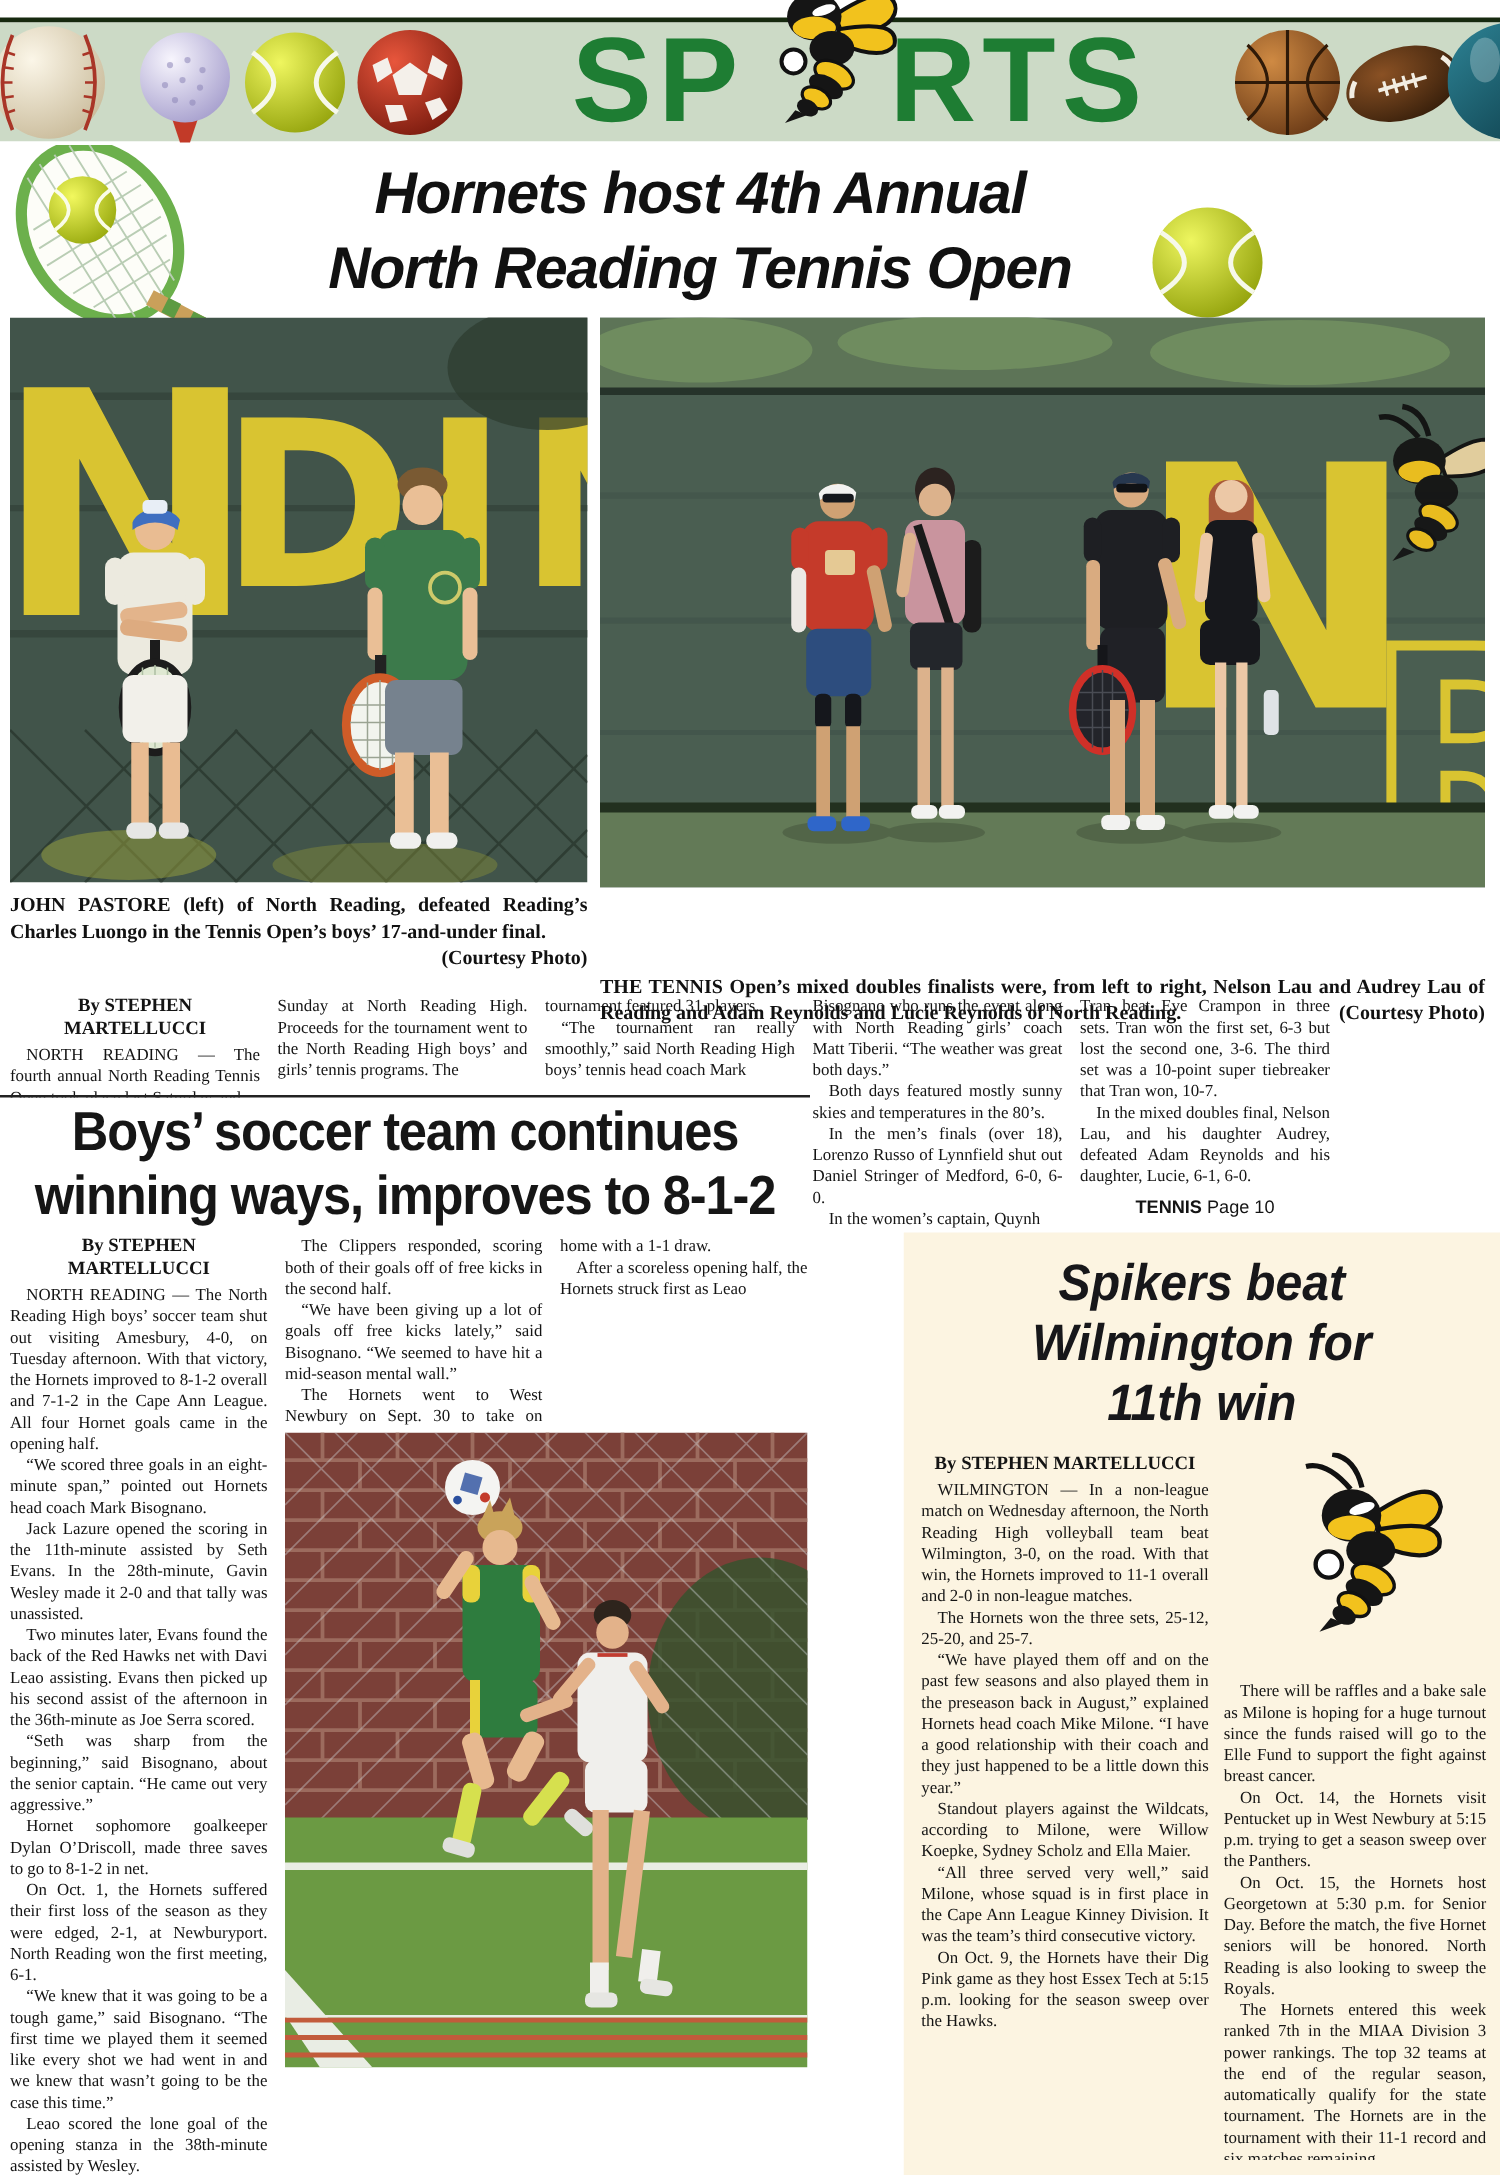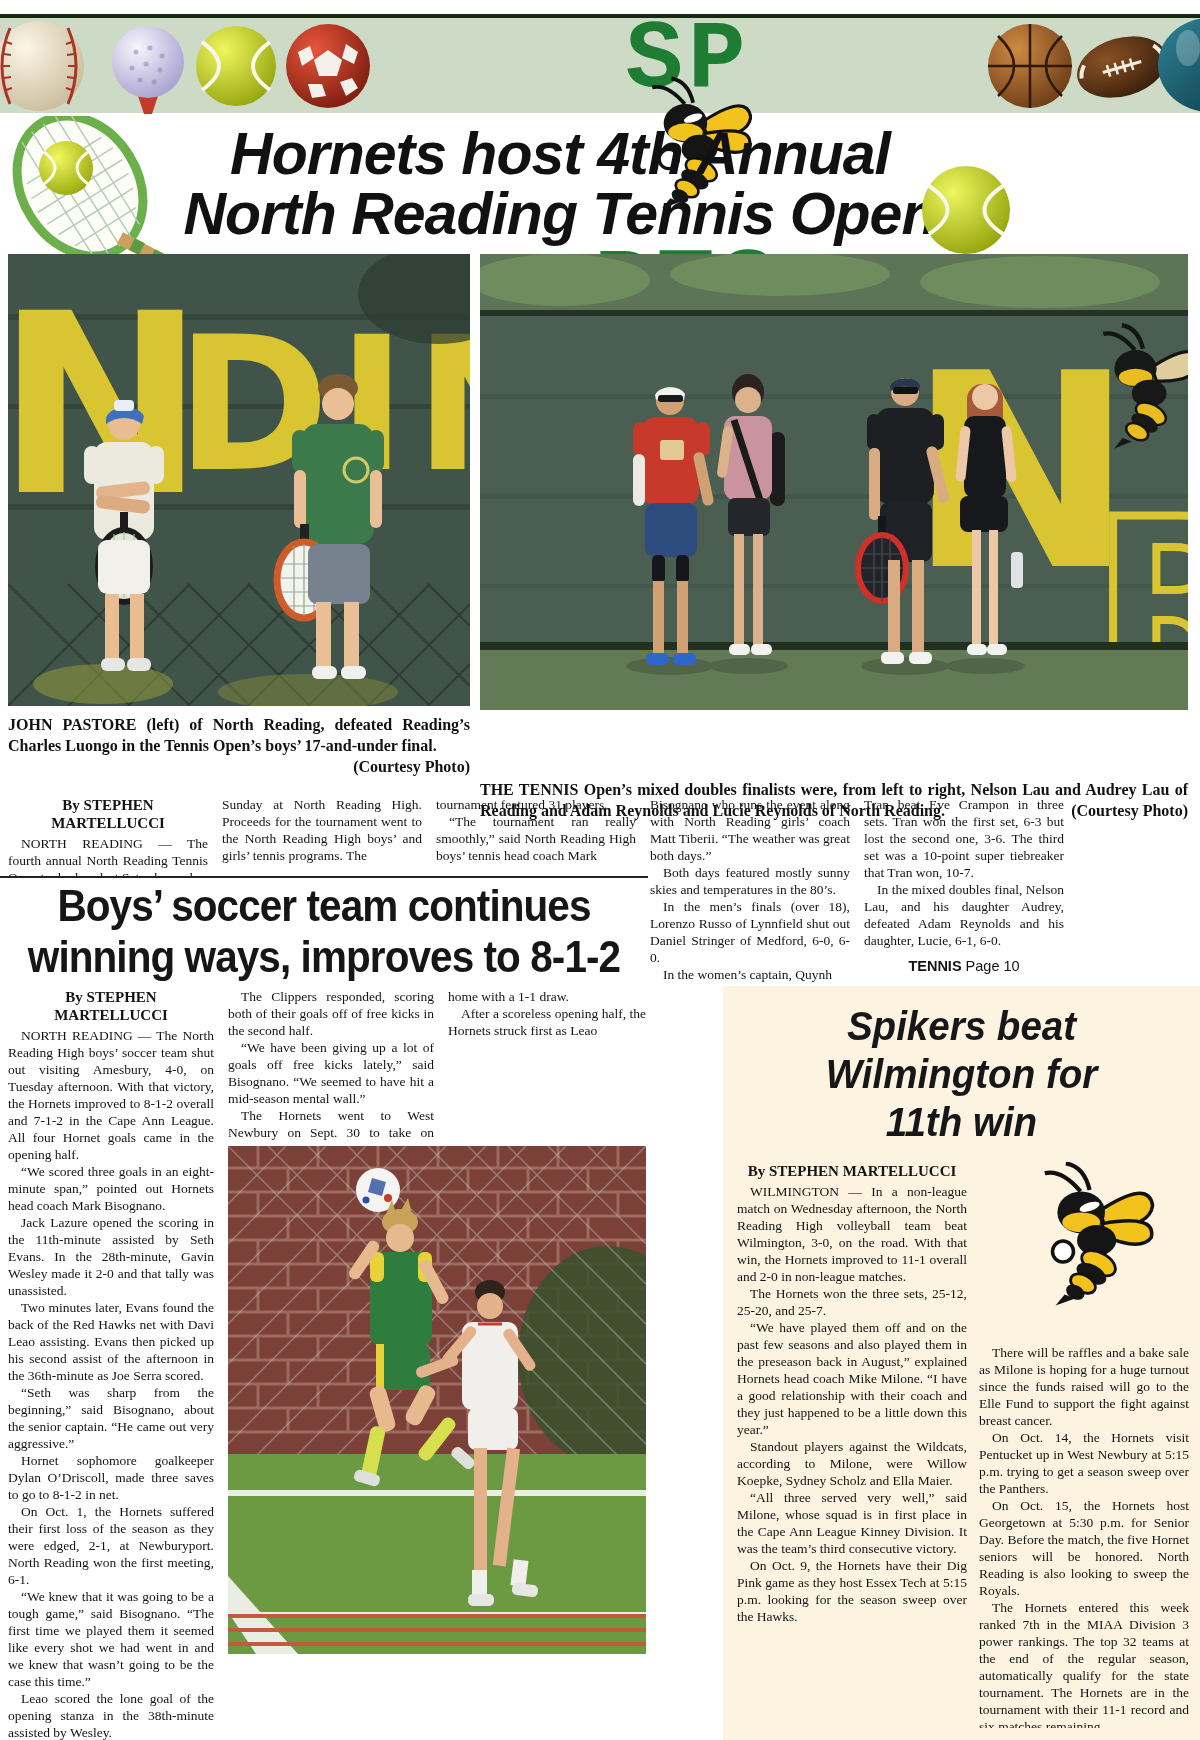--- a/index.html
+++ b/index.html
@@ -4,27 +4,27 @@
 <style>
   html,body{margin:0;padding:0;background:#888;}
   .page{position:relative;width:1200px;height:1740px;margin:0 auto;background:#fff;overflow:hidden;
         font-family:"Liberation Serif",serif;color:#1c1c1c;}
   .abs{position:absolute;}
   
   .topline{left:0;top:14px;width:1200px;height:4px;background:#16290f;}
   .banner{left:0;top:18px;width:1200px;height:95px;background:var(--banner-bg,#ccdac6);}
   .banner .ballicon{position:absolute;}
   .sports-word{position:absolute;left:378px;top:-12px;width:620px;display:flex;align-items:center;justify-content:center;
-      font-family:Liberation Mono, monospace;font-weight:bold;font-size:96px;line-height:110px;
-      color:var(--sports-green,#1e7d33);letter-spacing:5px;flex-direction:column;}
+      font-family:Liberation Sans, sans-serif;font-weight:bold;font-size:96px;line-height:110px;
+      color:var(--sports-green,#1e7d33);letter-spacing:5px;}
   .sports-word .hornet-wrap{width:128px;height:160px;margin:-42px -6px 0 -6px;}
   
   .main-headline{left:170px;top:124px;width:780px;text-align:center;
       font-family:"Liberation Sans",sans-serif;font-style:italic;font-weight:900;
-      font-size:59px;line-height:60px;color:#111;letter-spacing:-1px;}
+      font-size:47px;line-height:60px;color:#111;letter-spacing:-1px;}
   
   .photo{display:block;}
   .caption{font:bold 16px/21px "Liberation Serif",serif;text-align:justify;color:#111;position:relative;}
   .credit-line{text-align:right;font:bold 16px/21px "Liberation Serif",serif;}
   .credit-abs{position:absolute;right:0;bottom:0;font:bold 16px/21px "Liberation Serif",serif;background:#fff;padding-left:8px;}
   
   .col{font:13.5px/17px "Liberation Serif",serif;color:#141414;overflow:hidden;}
   .para{margin:0;text-indent:13px;text-align:justify;}
   .para.cont{text-indent:0;}
   .byline{font:bold 15px/18px "Liberation Serif",serif;text-align:center;margin:0 0 3px 0;}

